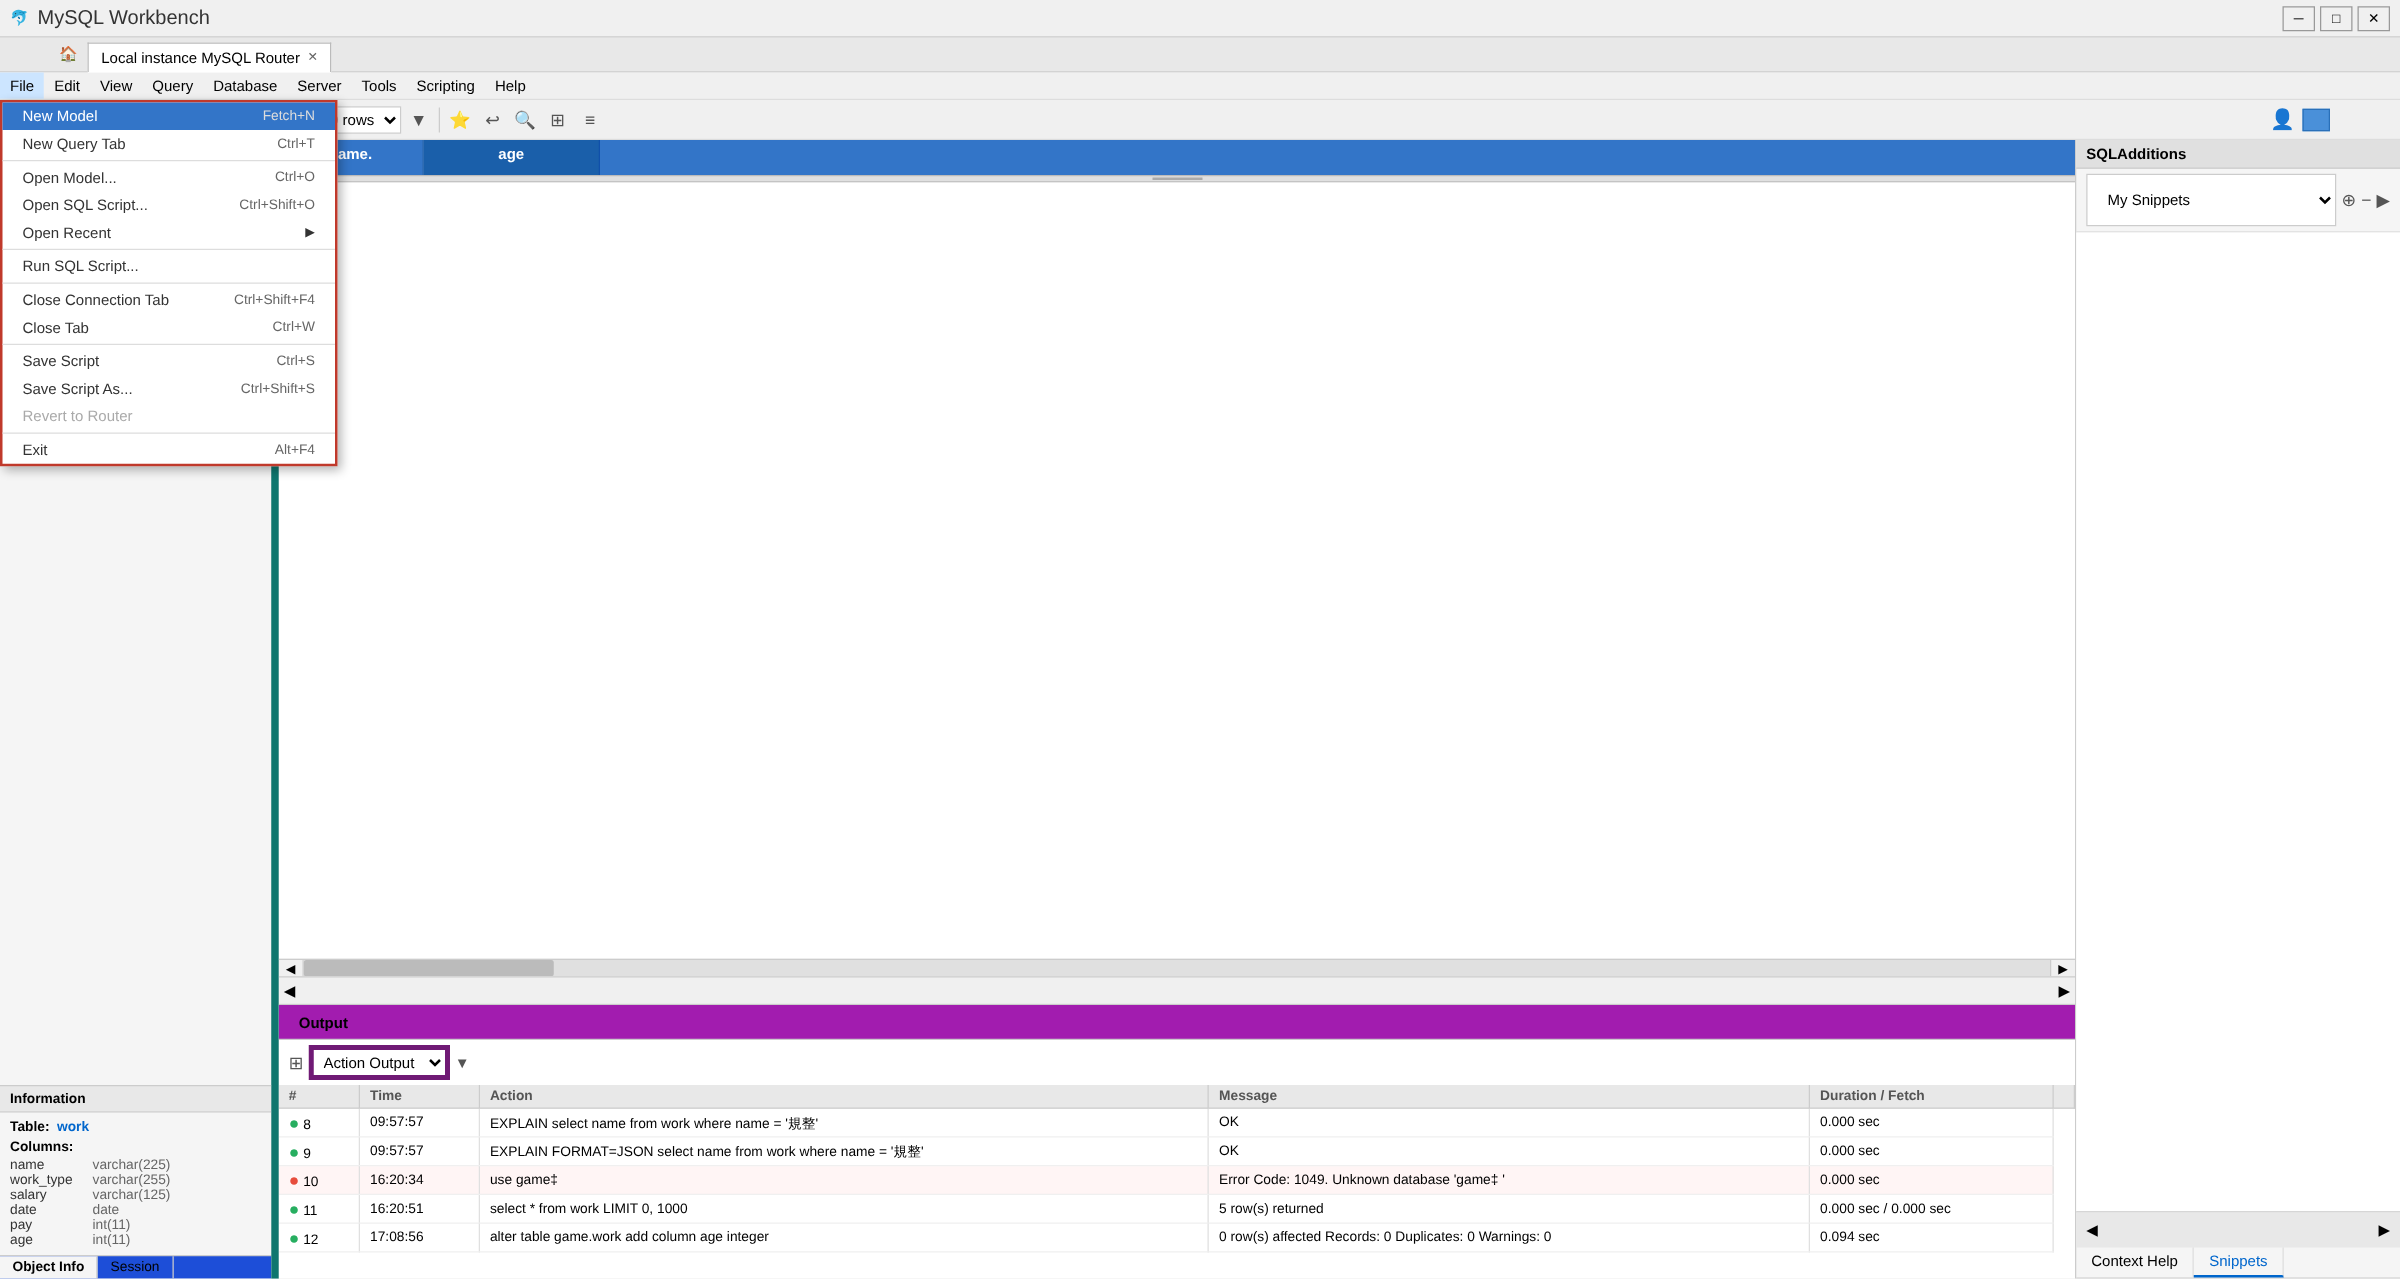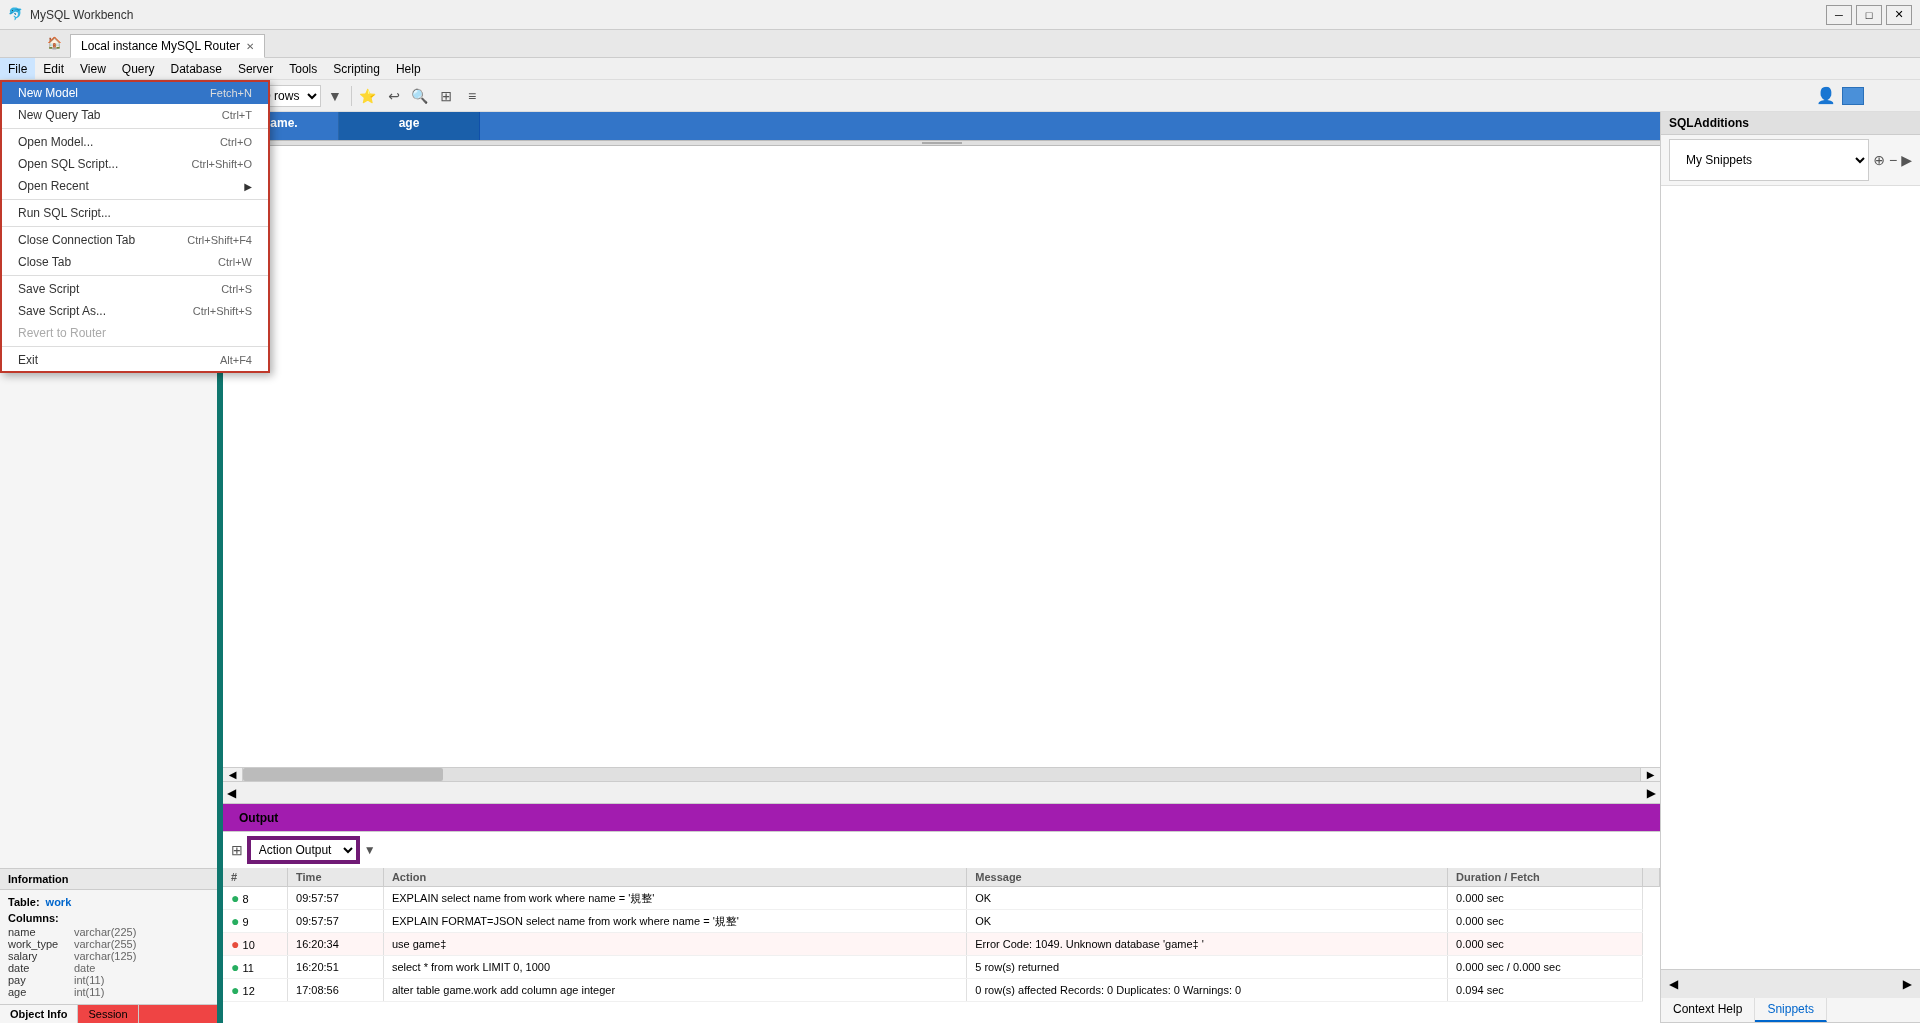--- a/index.html
+++ b/index.html
@@ -9,21 +9,21 @@
     .title-bar {
       background: #f0f0f0;
       height: 30px;
       display: flex;
       align-items: center;
       padding: 0 8px;
       border-bottom: 1px solid #ccc;
       position: relative;
     }
     .title-bar-icon { width: 16px; height: 16px; margin-right: 6px; }
-    .title-bar-title { font-size: 12px; color: #333; }
+    .title-bar-title { font-size: 16px; color: #333; }
     .title-bar-controls { position: absolute; right: 8px; display: flex; gap: 4px; }
     .title-bar-btn { width: 26px; height: 20px; background: #f0f0f0; border: 1px solid #999; font-size: 11px; display: flex; align-items: center; justify-content: center; cursor: pointer; }
 
     
     .tab-bar {
       background: #e8e8e8;
       height: 28px;
       display: flex;
       align-items: flex-end;
       padding-left: 40px;
@@ -316,21 +316,21 @@
       padding: 4px 8px;
       font-size: 11px;
       font-weight: bold;
       border-top: 1px solid #ccc;
     }
 
     
     .bottom-tabs-sidebar {
       display: flex;
       border-top: 1px solid #ccc;
-      background: #ef4444;
+      background: #1d4ed8;
     }
     .sidebar-bottom-tab {
       padding: 3px 10px;
       font-size: 11px;
       cursor: pointer;
       border-right: 1px solid #ccc;
     }
     .sidebar-bottom-tab.active { background: #f5f5f5; font-weight: bold; }
   </style>
 </head>

